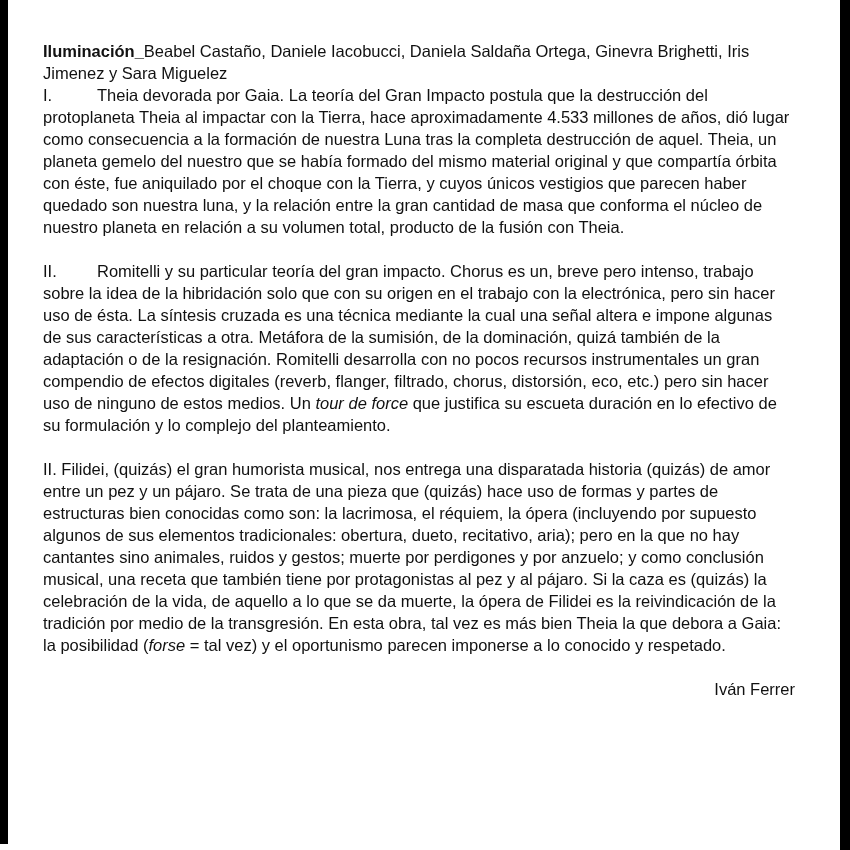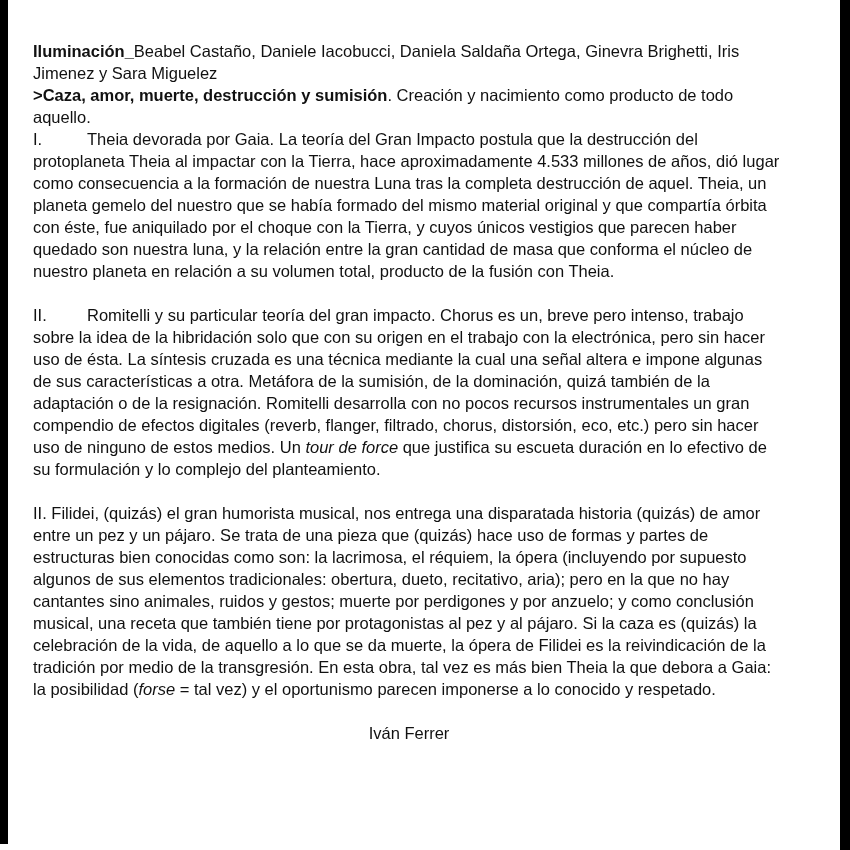--- a/index.html
+++ b/index.html
@@ -18,56 +18,55 @@
   .edge-bar {
     position: absolute;
     top: 0;
     background: #000000;
   }
   .edge-bar.left  { left: 0;  width: 8px;  height: 844px; }
   .edge-bar.right { right: 0; width: 10px; height: 850px; }
 
   .content {
     position: absolute;
-    left: 33px;
+    left: 43px;
     top: 40px;
     width: 752px;
     color: #111111;
     font-size: 16.5px;
     line-height: 22px;
     text-align: left;
     letter-spacing: 0;
   }
   .content p { margin: 0; }
   .content p.gap-after { margin-bottom: 22px; }
   b { font-weight: bold; }
   i { }
   .numeral {
     display: inline-block;
     width: 54px;
     font-style: normal;
   }
   .signature {
-    text-align: center;
+    text-align: right;
     margin-top: 0;
   }
 </style>
 </head>
 <body>
 
 <div class="page">
 
   <div class="edge-bar left"></div>
   <div class="edge-bar right"></div>
 
   <div class="content">
 
     <p><b>Iluminación_</b><span>Beabel Castaño, Daniele Iacobucci, Daniela Saldaña Ortega, Ginevra Brighetti, Iris Jimenez y Sara Miguelez</span></p>
 
-    <p><b>&gt;Caza, amor, muerte, destrucción y sumisión</b><span>. Creación y nacimiento como producto de todo aquello.</span></p>
 
     <p class="gap-after"><span class="numeral">I.</span><span>Theia devorada por Gaia. La teoría del Gran Impacto postula que la destrucción del protoplaneta Theia al impactar con la Tierra, hace aproximadamente 4.533 millones de años, dió lugar como consecuencia a la formación de nuestra Luna tras la completa destrucción de aquel. Theia, un planeta gemelo del nuestro que se había formado del mismo material original y que compartía órbita con éste, fue aniquilado por el choque con la Tierra, y cuyos únicos vestigios que parecen haber quedado son nuestra luna, y la relación entre la gran cantidad de masa que conforma el núcleo de nuestro planeta en relación a su volumen total, producto de la fusión con Theia.</span></p>
 
     <p class="gap-after"><span class="numeral">II.</span><span>Romitelli y su particular teoría del gran impacto. Chorus es un, breve pero intenso, trabajo sobre la idea de la hibridación solo que con su origen en el trabajo con la electrónica, pero sin hacer uso de ésta. La síntesis cruzada es una técnica mediante la cual una señal altera e impone algunas de sus características a otra. Metáfora de la sumisión, de la dominación, quizá también de la adaptación o de la resignación. Romitelli desarrolla con no pocos recursos instrumentales un gran compendio de efectos digitales (reverb, flanger, filtrado, chorus, distorsión, eco, etc.) pero sin hacer uso de ninguno de estos medios. Un </span><i>tour de force</i><span> que justifica su escueta duración en lo efectivo de su formulación y lo complejo del planteamiento.</span></p>
 
     <p class="gap-after"><span>II. Filidei, (quizás) el gran humorista musical, nos entrega una disparatada historia (quizás) de amor entre un pez y un pájaro. Se trata de una pieza que (quizás) hace uso de formas y partes de estructuras bien conocidas como son: la lacrimosa, el réquiem, la ópera (incluyendo por supuesto algunos de sus elementos tradicionales: obertura, dueto, recitativo, aria); pero en la que no hay cantantes sino animales, ruidos y gestos; muerte por perdigones y por anzuelo; y como conclusión musical, una receta que también tiene por protagonistas al pez y al pájaro. Si la caza es (quizás) la celebración de la vida, de aquello a lo que se da muerte, la ópera de Filidei es la reivindicación de la tradición por medio de la transgresión. En esta obra, tal vez es más bien Theia la que debora a Gaia: la posibilidad (</span><i>forse</i><span> = tal vez) y el oportunismo parecen imponerse a lo conocido y respetado.</span></p>
 
     <p class="signature">Iván Ferrer</p>
 
   </div>

